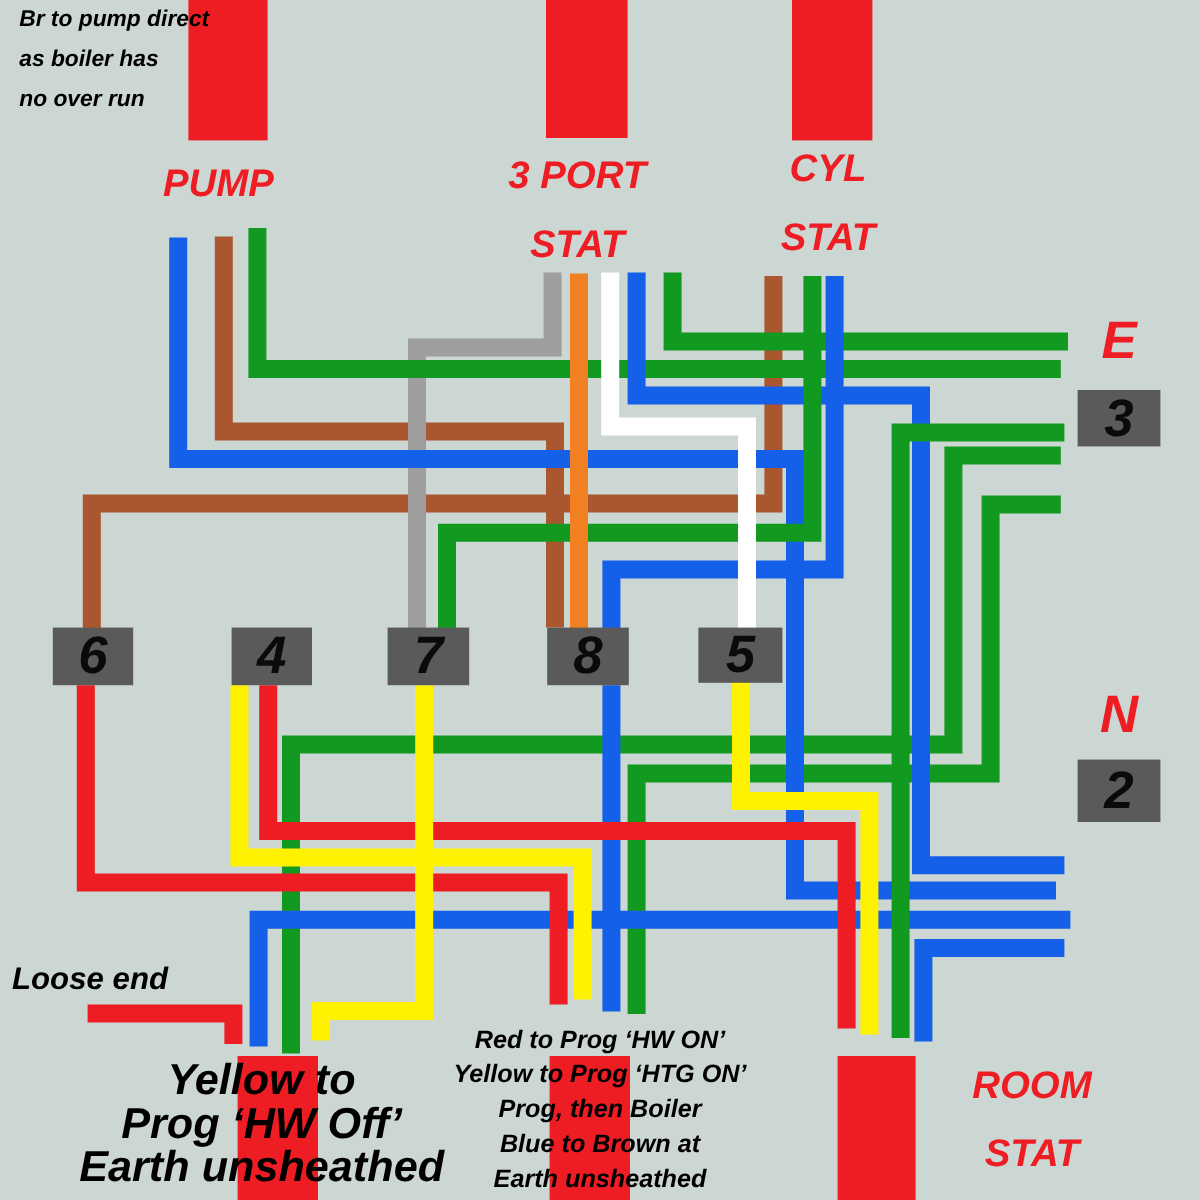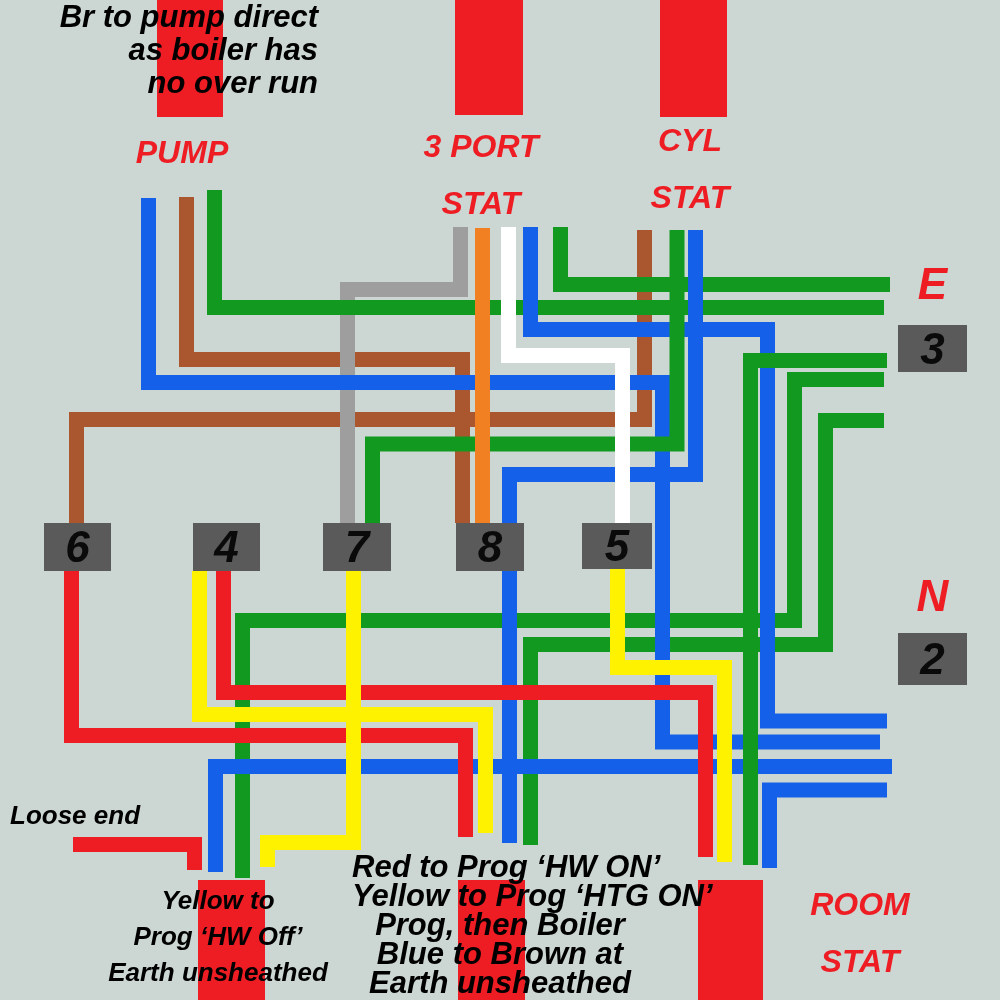--- a/index.html
+++ b/index.html
@@ -25,24 +25,24 @@
   .red-lbl{color:var(--red,#ee1c23);}
   .blk-lbl{color:#000;}
   .hdr{font-size:32px;line-height:57px;text-align:center;}
   .pump-lbl{left:82px;top:124px;width:200px;}
   .valve-lbl{left:375px;top:118px;width:212px;}
   .cyl-lbl{left:588px;top:112px;width:204px;}
   .room-lbl{left:758px;top:876px;width:204px;}
   .en-lbl{font-size:44px;width:69px;text-align:center;line-height:1;}
   .e-lbl{left:898px;top:262px;}
   .n-lbl{left:898px;top:574px;}
-  .top-note{left:16px;top:0px;width:302px;font-size:31px;line-height:33px;text-align:right;}
+  .top-note{left:16px;top:0px;width:302px;font-size:19px;line-height:33px;text-align:left;}
   .loose-lbl{left:10px;top:800px;font-size:26px;}
-  .bl-note{left:66px;top:882px;width:304px;font-size:26px;line-height:36px;text-align:center;}
-  .bc-note{left:352px;top:852px;width:296px;font-size:31px;line-height:29px;text-align:center;}
+  .bl-note{left:66px;top:882px;width:304px;font-size:36px;line-height:36px;text-align:center;}
+  .bc-note{left:352px;top:852px;width:296px;font-size:21px;line-height:29px;text-align:center;}
 </style>
 </head>
 <body>
 
 <div class="stage">
 
   <svg id="wire-svg" width="1000" height="1000" viewBox="0 0 1000 1000">
       <polyline points="186.5,197 186.5,359.5 462.5,359.5 462.5,523" fill="none" stroke="#aa5730" stroke-width="15"></polyline>
       <polyline points="644.5,230 644.5,419.5 76.5,419.5 76.5,527" fill="none" stroke="#aa5730" stroke-width="15"></polyline>
       <polyline points="460.5,227 460.5,289.5 347.5,289.5 347.5,527" fill="none" stroke="#9e9e9e" stroke-width="15"></polyline>

